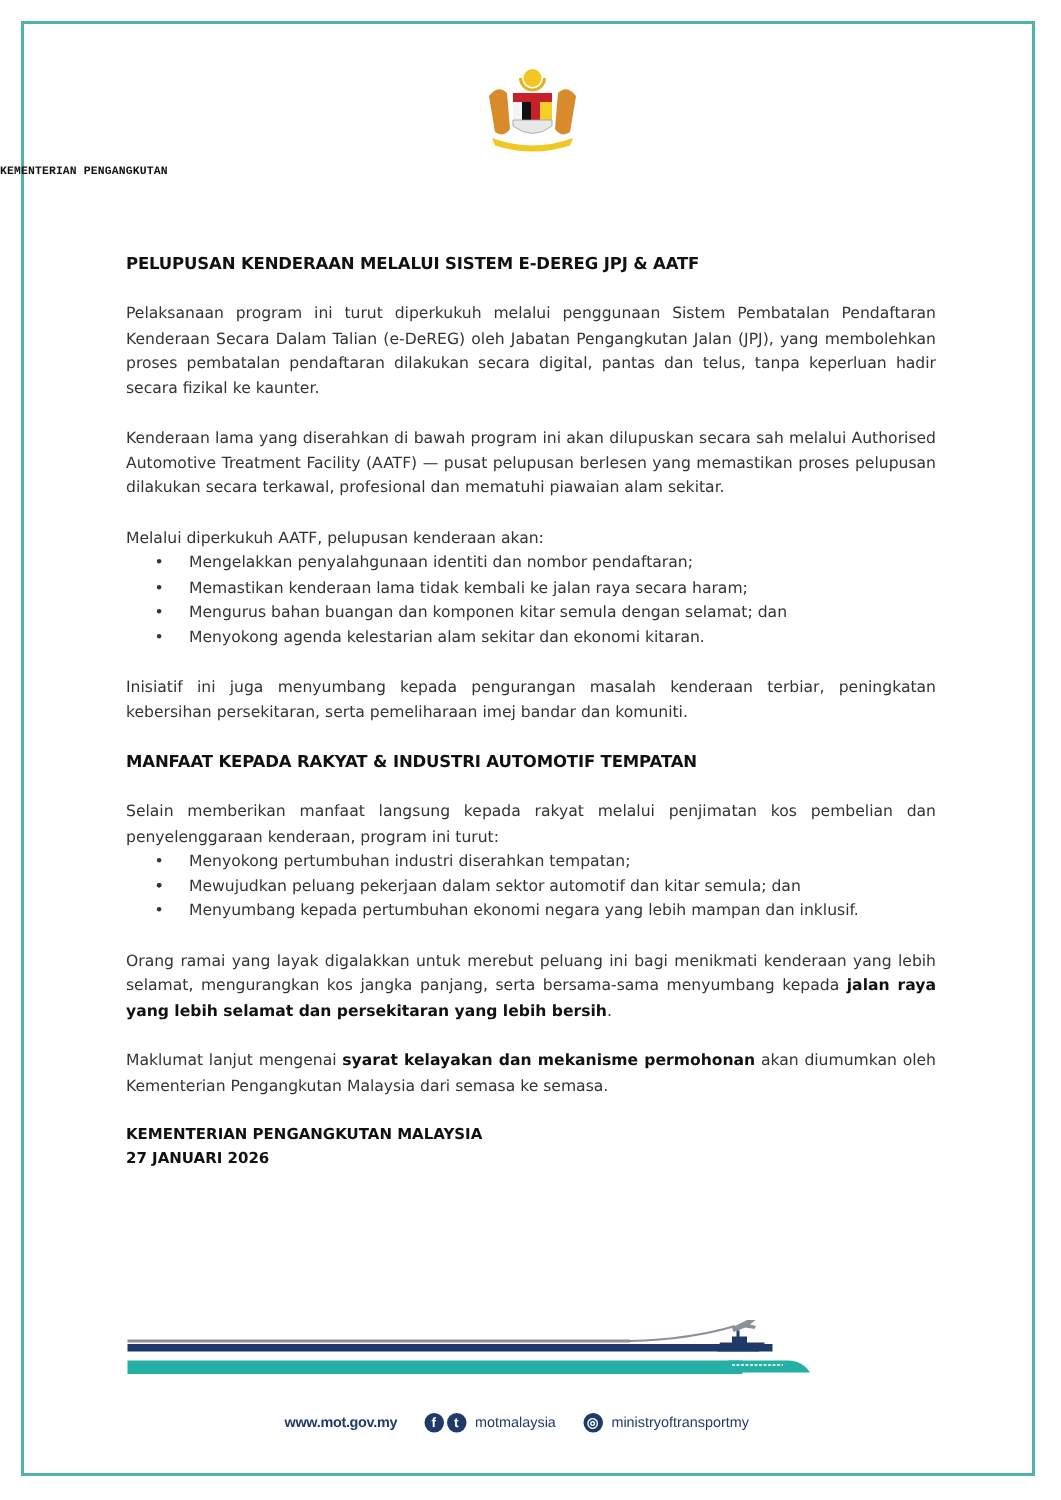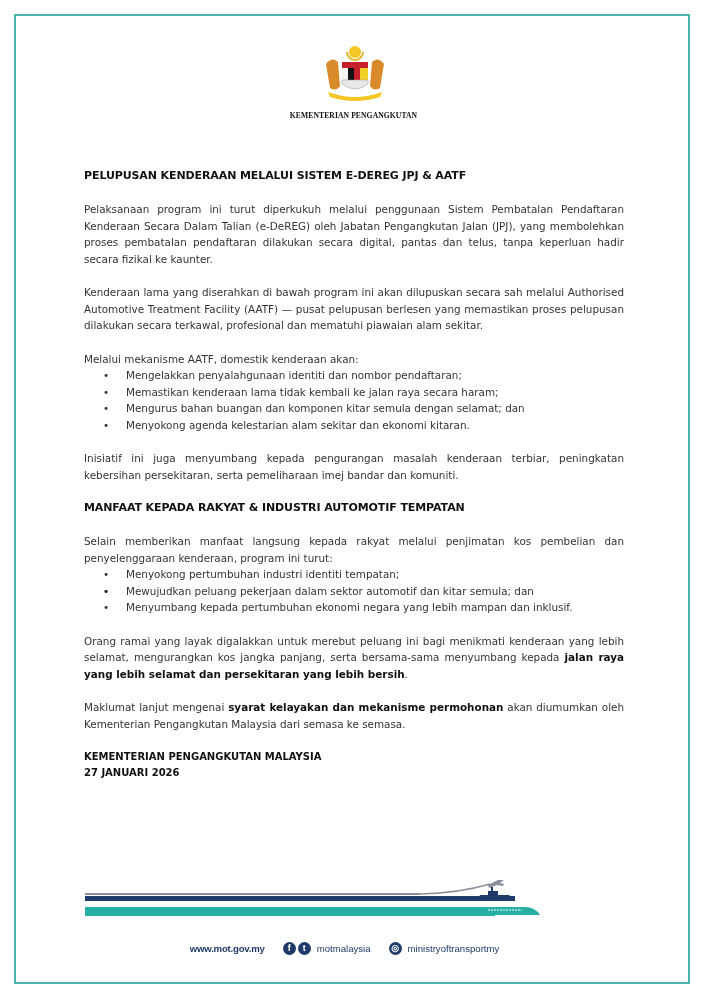--- a/index.html
+++ b/index.html
@@ -1,19 +1,19 @@
 <!DOCTYPE html>
 <html><head>
   <meta charset="utf-8">
   <style>
     html, body { margin: 0; padding: 0; background: #ffffff; }
     body { width: 707px; height: 1000px; position: relative; overflow: hidden; font-family: "DejaVu Sans", sans-serif; color: #222; }
     .frame { position: absolute; left: 14px; top: 14px; width: 676px; height: 970px; border: 2px solid #4fb3ad; box-sizing: border-box; }
     .crest { position: absolute; left: 318px; top: 42px; width: 74px; height: 62px; }
-    .ministry { position: absolute; left: 0; width: 707px; top: 111px; text-align: center; font-family: Liberation Serif, serif; font-weight: bold; font-size: 7.6px; color: #111; letter-spacing: 0.1px; }
+    .ministry { position: absolute; left: 0; width: 707px; top: 111px; text-align: left; font-family: Liberation Mono, monospace; font-weight: bold; font-size: 7.6px; color: #111; letter-spacing: 0.1px; }
     .content { position: absolute; left: 84px; top: 168px; width: 540px; font-size: 10.4px; line-height: 16.6px; color: #333; }
     .content p { margin: 0 0 16.6px 0; text-align: justify; }
     .content h2 { margin: 0 0 16.6px 0; font-size: 11px; font-weight: bold; color: #111; letter-spacing: -0.1px; }
     .content ul { margin: 0 0 16.6px 0; padding: 0; list-style: none; }
     .content li { position: relative; padding-left: 42px; text-align: justify; }
     .content li .bullet { position: absolute; left: 19px; top: 0; }
     .content p.lead { margin-bottom: 0; }
     .sign { font-weight: bold; color: #111; font-size: 10px; margin: 0; }
     .tamat { text-align: center; font-weight: bold; font-size: 10px; color: #111; margin-top: 16px; }
     b.em { color: #111; }
@@ -40,33 +40,33 @@
   <rect x="42" y="26" width="8" height="12" fill="#f3d028"></rect>
   <path d="M24 38 h26 v4 q-13 10 -26 0 z" fill="#e8e8e8" stroke="#999" stroke-width="0.5"></path>
   <path d="M10 50 q27 10 54 0 l-2 5 q-25 8 -50 0 z" fill="#f3c623"></path>
 </svg>
 <div class="ministry">KEMENTERIAN PENGANGKUTAN</div>
 
 <div class="content">
   <h2>PELUPUSAN KENDERAAN MELALUI SISTEM E-DEREG JPJ &amp; AATF</h2>
   <p>Pelaksanaan program ini turut diperkukuh melalui penggunaan Sistem Pembatalan Pendaftaran Kenderaan Secara Dalam Talian (e-DeREG) oleh Jabatan Pengangkutan Jalan (JPJ), yang membolehkan proses pembatalan pendaftaran dilakukan secara digital, pantas dan telus, tanpa keperluan hadir secara fizikal ke kaunter.</p>
   <p>Kenderaan lama yang diserahkan di bawah program ini akan dilupuskan secara sah melalui Authorised Automotive Treatment Facility (AATF) — pusat pelupusan berlesen yang memastikan proses pelupusan dilakukan secara terkawal, profesional dan mematuhi piawaian alam sekitar.</p>
-  <p class="lead">Melalui mekanisme AATF, domestik kenderaan akan:</p>
+  <p class="lead">Melalui diperkukuh AATF, pelupusan kenderaan akan:</p>
   <ul>
     <li><span class="bullet">•</span><span>Mengelakkan penyalahgunaan identiti dan nombor pendaftaran;</span></li>
     <li><span class="bullet">•</span><span>Memastikan kenderaan lama tidak kembali ke jalan raya secara haram;</span></li>
     <li><span class="bullet">•</span><span>Mengurus bahan buangan dan komponen kitar semula dengan selamat; dan</span></li>
     <li><span class="bullet">•</span><span>Menyokong agenda kelestarian alam sekitar dan ekonomi kitaran.</span></li>
   </ul>
   <p>Inisiatif ini juga menyumbang kepada pengurangan masalah kenderaan terbiar, peningkatan kebersihan persekitaran, serta pemeliharaan imej bandar dan komuniti.</p>
 
   <h2>MANFAAT KEPADA RAKYAT &amp; INDUSTRI AUTOMOTIF TEMPATAN</h2>
   <p class="lead">Selain memberikan manfaat langsung kepada rakyat melalui penjimatan kos pembelian dan penyelenggaraan kenderaan, program ini turut:</p>
   <ul>
-    <li><span class="bullet">•</span><span>Menyokong pertumbuhan industri identiti tempatan;</span></li>
+    <li><span class="bullet">•</span><span>Menyokong pertumbuhan industri diserahkan tempatan;</span></li>
     <li><span class="bullet">•</span></li>
     <li><span class="bullet">•</span><span>Mewujudkan peluang pekerjaan dalam sektor automotif dan kitar semula; dan</span></li>
     <li><span class="bullet">•</span><span>Menyumbang kepada pertumbuhan ekonomi negara yang lebih mampan dan inklusif.</span></li>
   </ul>
   <p><span>Orang ramai yang layak digalakkan untuk merebut peluang ini bagi menikmati kenderaan yang lebih selamat, mengurangkan kos jangka panjang, serta bersama-sama menyumbang kepada </span><b class="em">jalan raya yang lebih selamat dan persekitaran yang lebih bersih</b><span>.</span></p>
   <p><span>Maklumat lanjut mengenai </span><b class="em">syarat kelayakan dan mekanisme permohonan</b><span> akan diumumkan oleh Kementerian Pengangkutan Malaysia dari semasa ke semasa.</span></p>
 
   <div class="sign">KEMENTERIAN PENGANGKUTAN MALAYSIA</div>
   <div class="sign">27 JANUARI 2026</div>
 </div>

